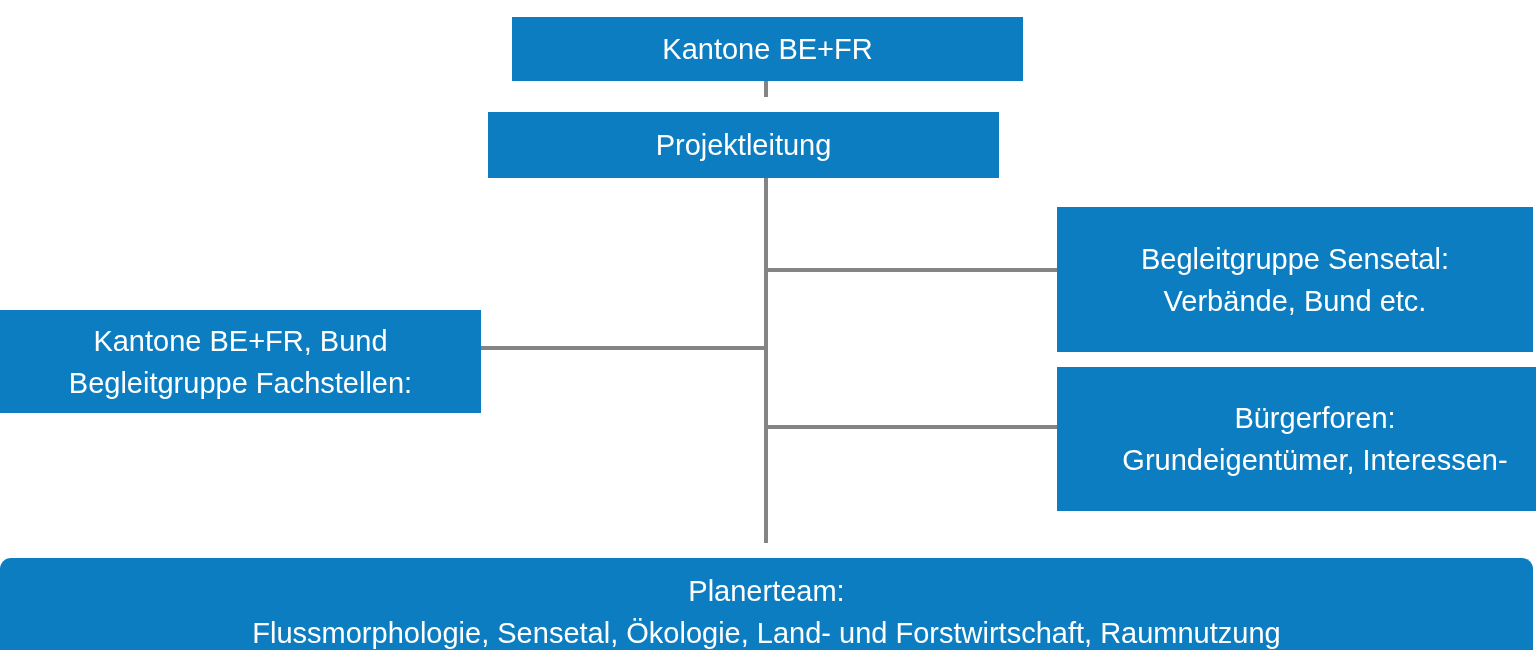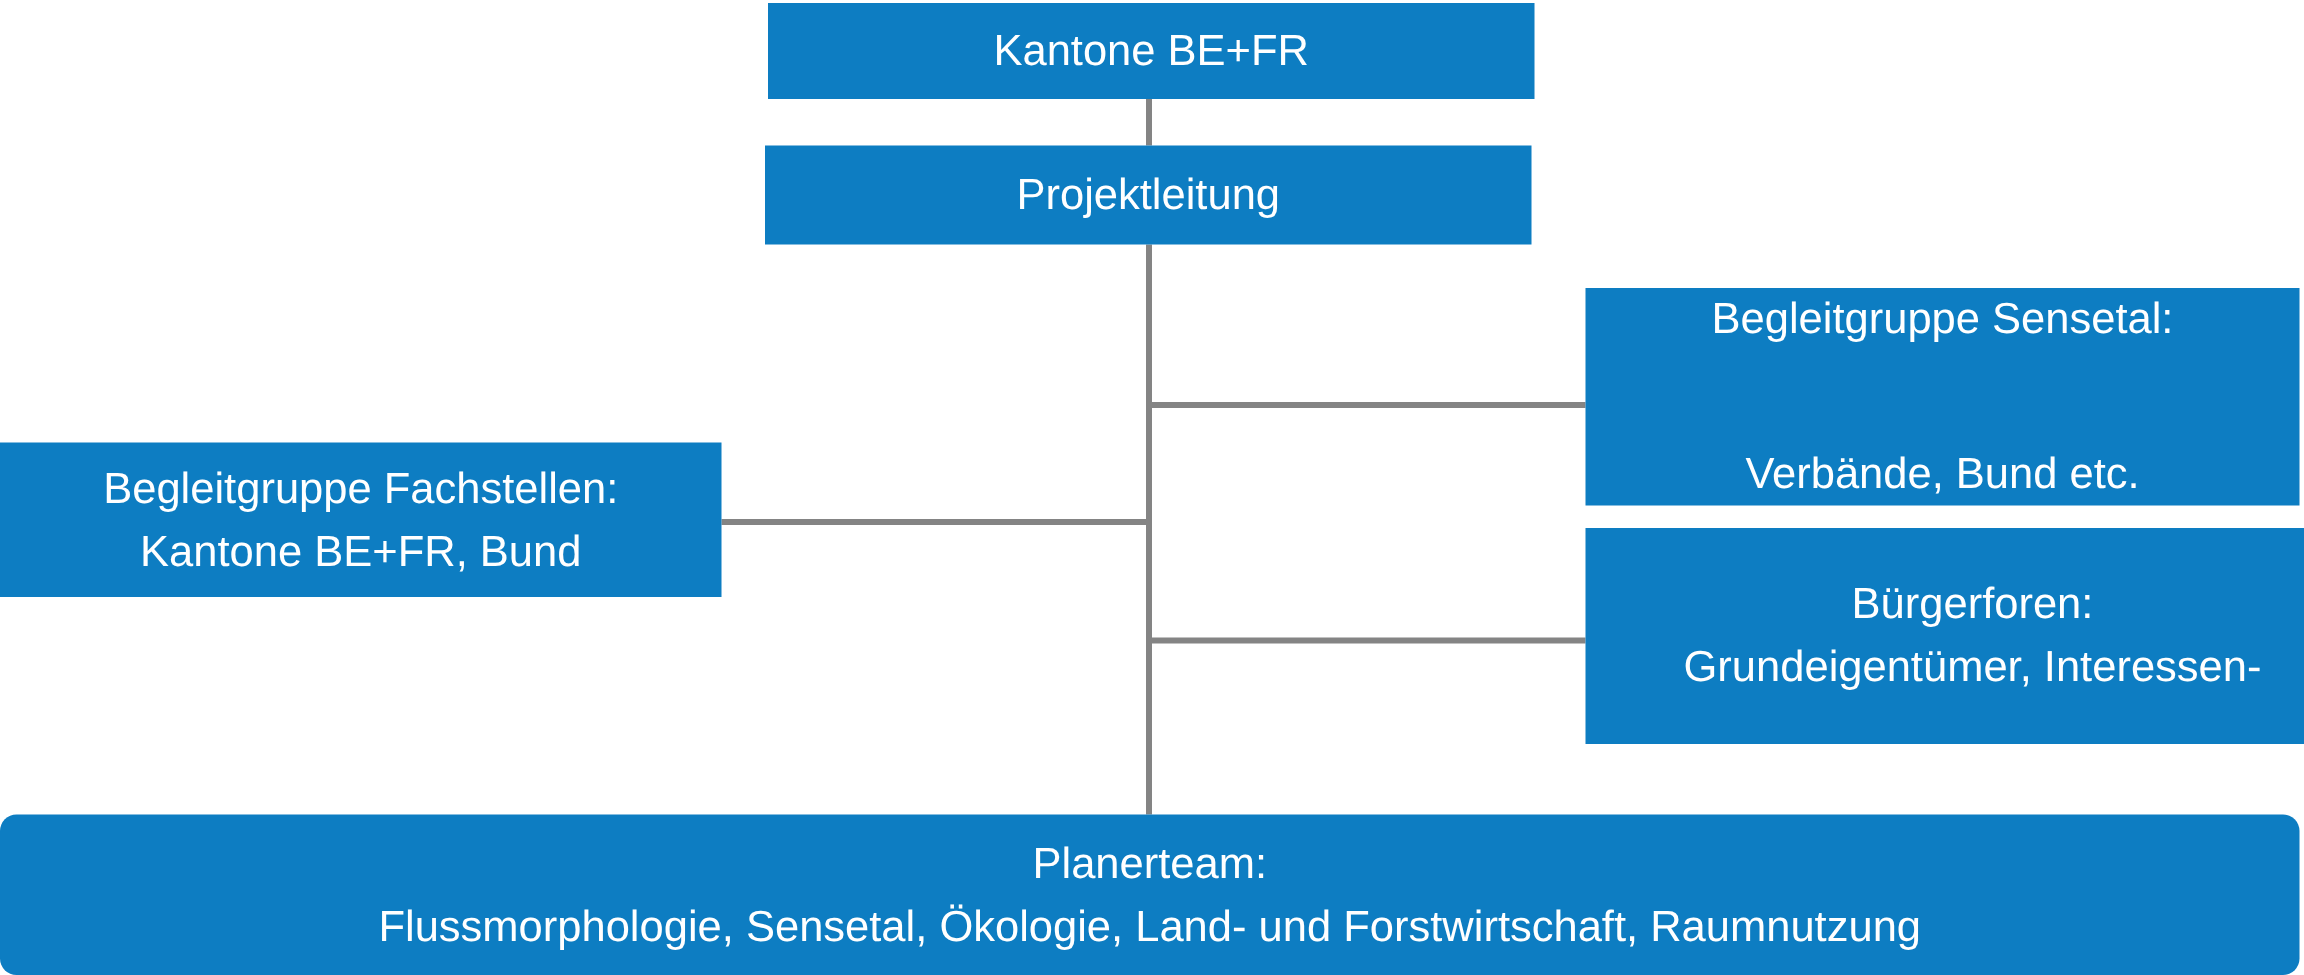--- a/index.html
+++ b/index.html
@@ -16,31 +16,32 @@
     background: var(--box-bg, #0d7dc2);
     color: var(--box-text, #ffffff);
     display: flex;
     flex-direction: column;
     align-items: center;
     justify-content: center;
     text-align: center;
     font-size: 29px;
     line-height: 42px;
     box-sizing: border-box;
+    margin-top: 15px;
   }
   .box span { display: block; white-space: nowrap; }
   .connector {
     position: absolute;
     background: var(--connector, #848484);
   }
   
   .n-kantone        { left: 512px;  top: 2px;   width: 511px;  height: 64px; }
-  .n-projektleitung { left: 510px;  top: 97px;  width: 511px;  height: 66px; }
+  .n-projektleitung { left: 488px;  top: 97px;  width: 511px;  height: 66px; }
   .n-fachstellen    { left: 0px;    top: 295px; width: 481px;  height: 103px; }
-  .n-sensetal       { left: 1057px; top: 192px; width: 476px;  height: 145px; justify-content: space-between; }
+  .n-sensetal       { left: 1057px; top: 192px; width: 476px;  height: 145px; }
   .n-buergerforen   { left: 1057px; top: 352px; width: 516px;  height: 144px; }
   .n-planerteam     { left: 0px;    top: 543px; width: 1533px; height: 107px; border-radius: 11px; }
   
   .c-top            { left: 764px; top: 66px;  width: 4px;   height: 31px; }
   .c-trunk          { left: 764px; top: 163px; width: 4px;   height: 380px; }
   .c-sensetal       { left: 764px; top: 268px; width: 293px; height: 4px; }
   .c-fachstellen    { left: 481px; top: 346px; width: 287px; height: 4px; }
   .c-buergerforen   { left: 764px; top: 425px; width: 293px; height: 4px; }
 </style>
 </head>
@@ -56,22 +57,22 @@
 
   <div class="box n-kantone">
     <span>Kantone BE+FR</span>
   </div>
 
   <div class="box n-projektleitung">
     <span>Projektleitung</span>
   </div>
 
   <div class="box n-fachstellen">
+    <span>Kantone BE+FR, Bund</span>
     <span>Begleitgruppe Fachstellen:</span>
-    <span>Kantone BE+FR, Bund</span>
   </div>
 
   <div class="box n-sensetal">
     <span>Begleitgruppe Sensetal:</span>
     <span>Verbände, Bund etc.</span>
   </div>
 
   <div class="box n-buergerforen">
     <span>Bürgerforen:</span>
     <span>Grundeigentümer, Interessen-</span>

